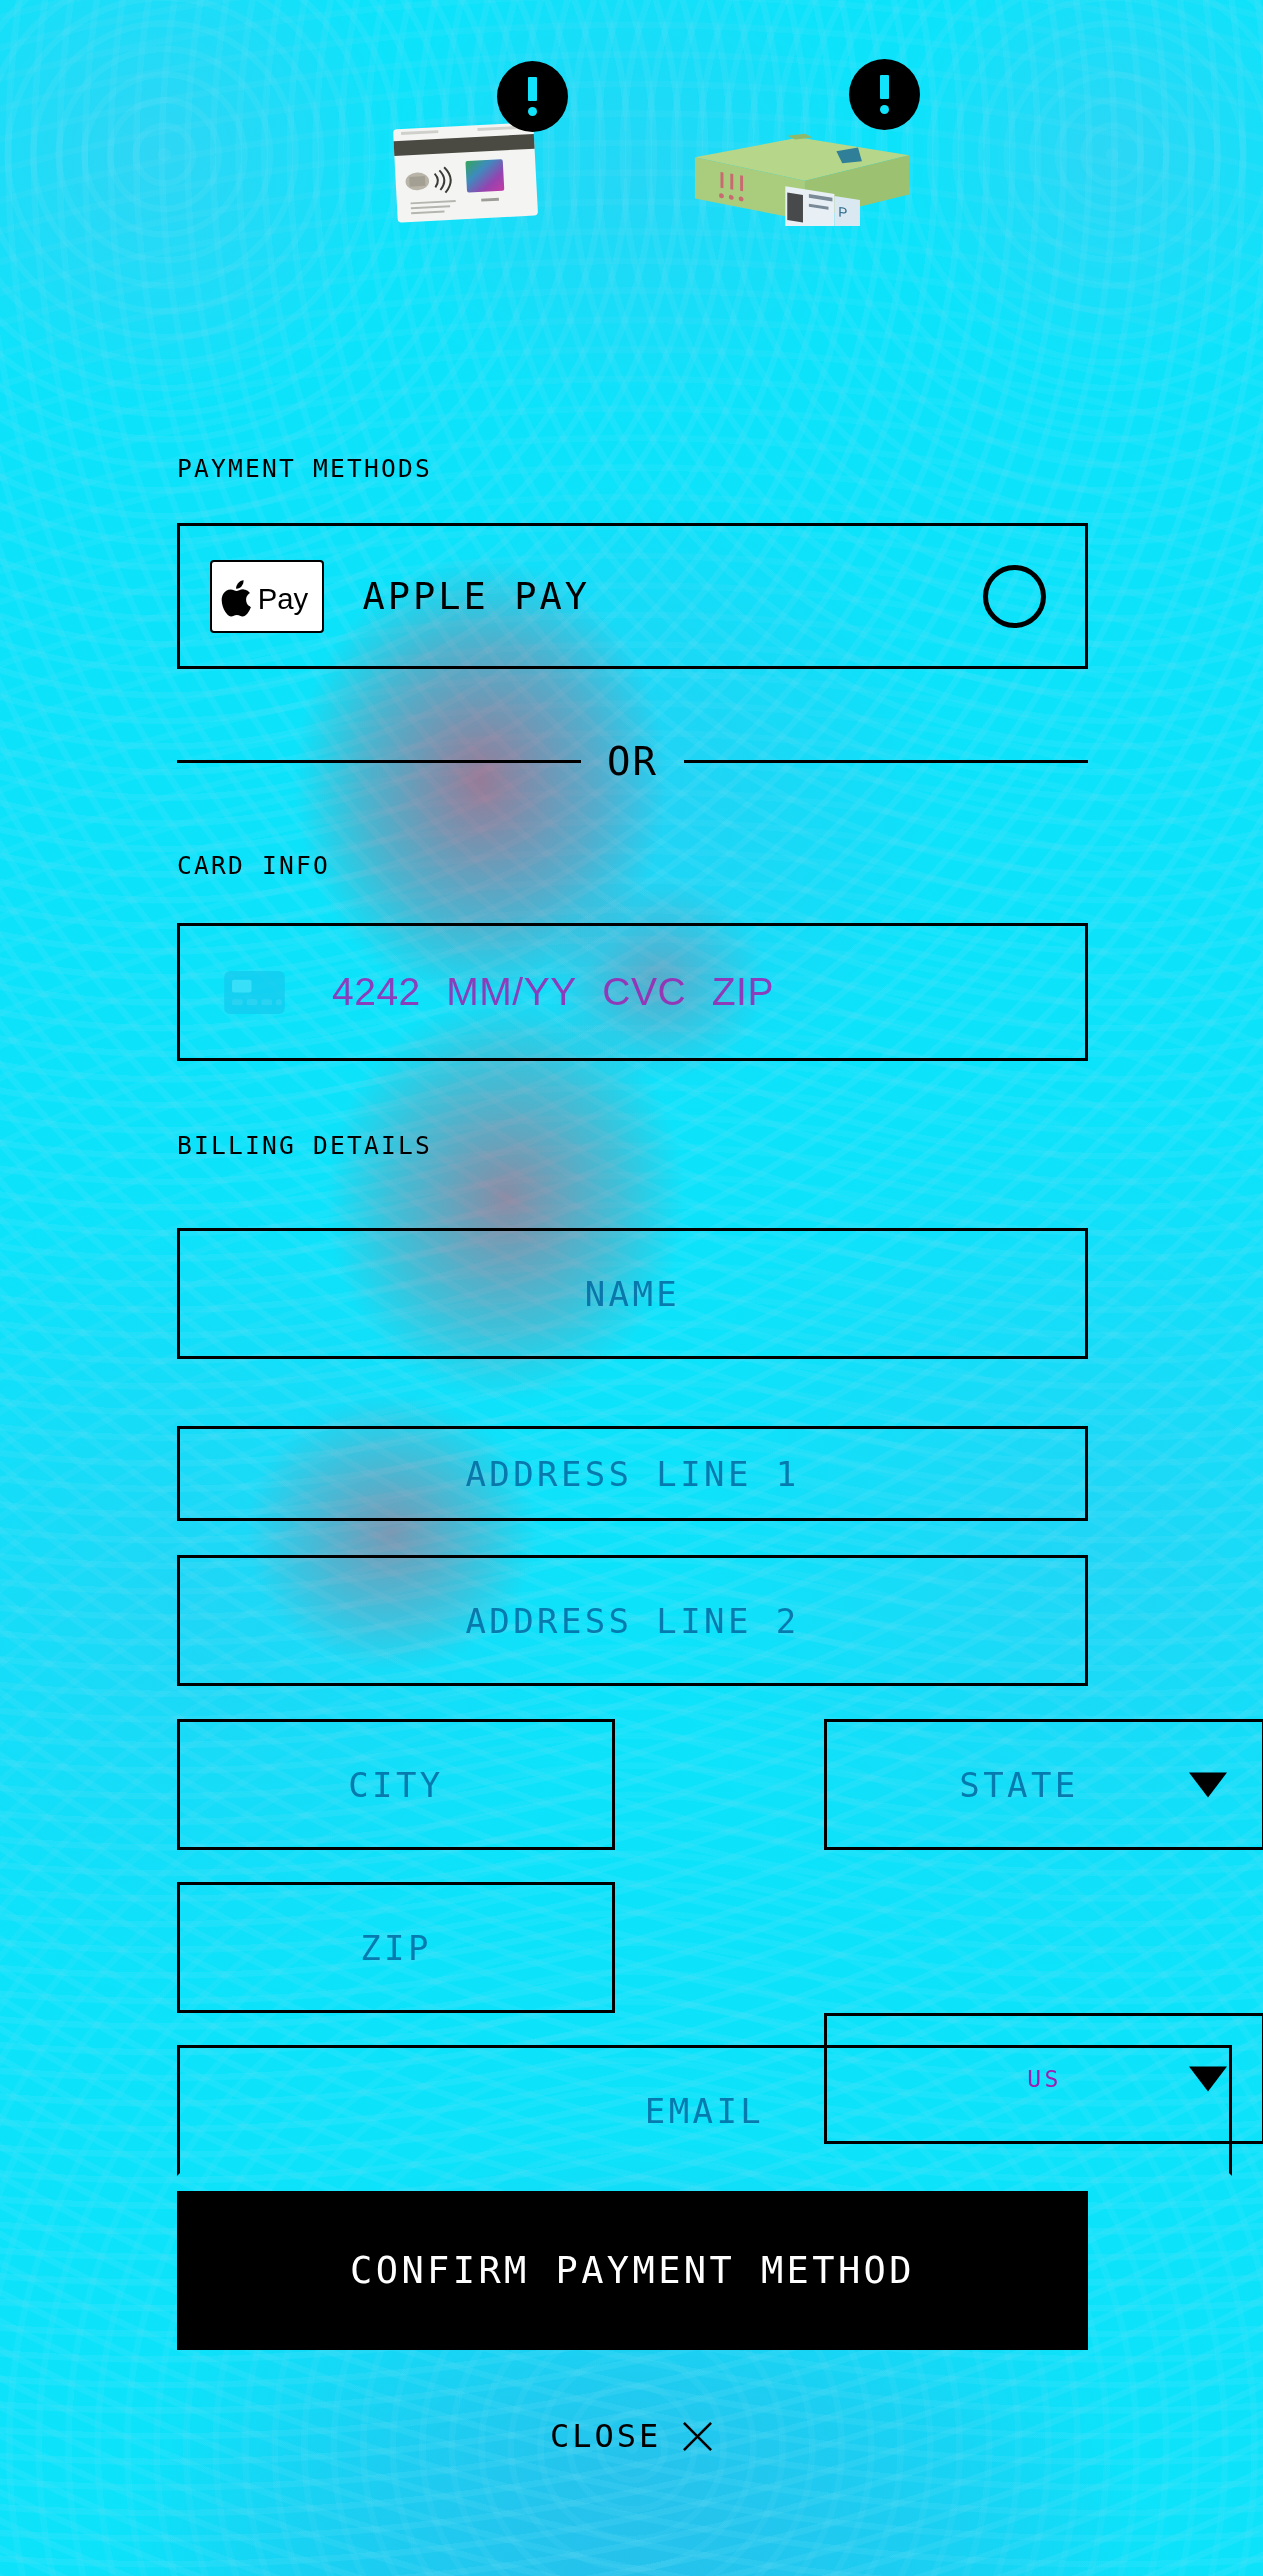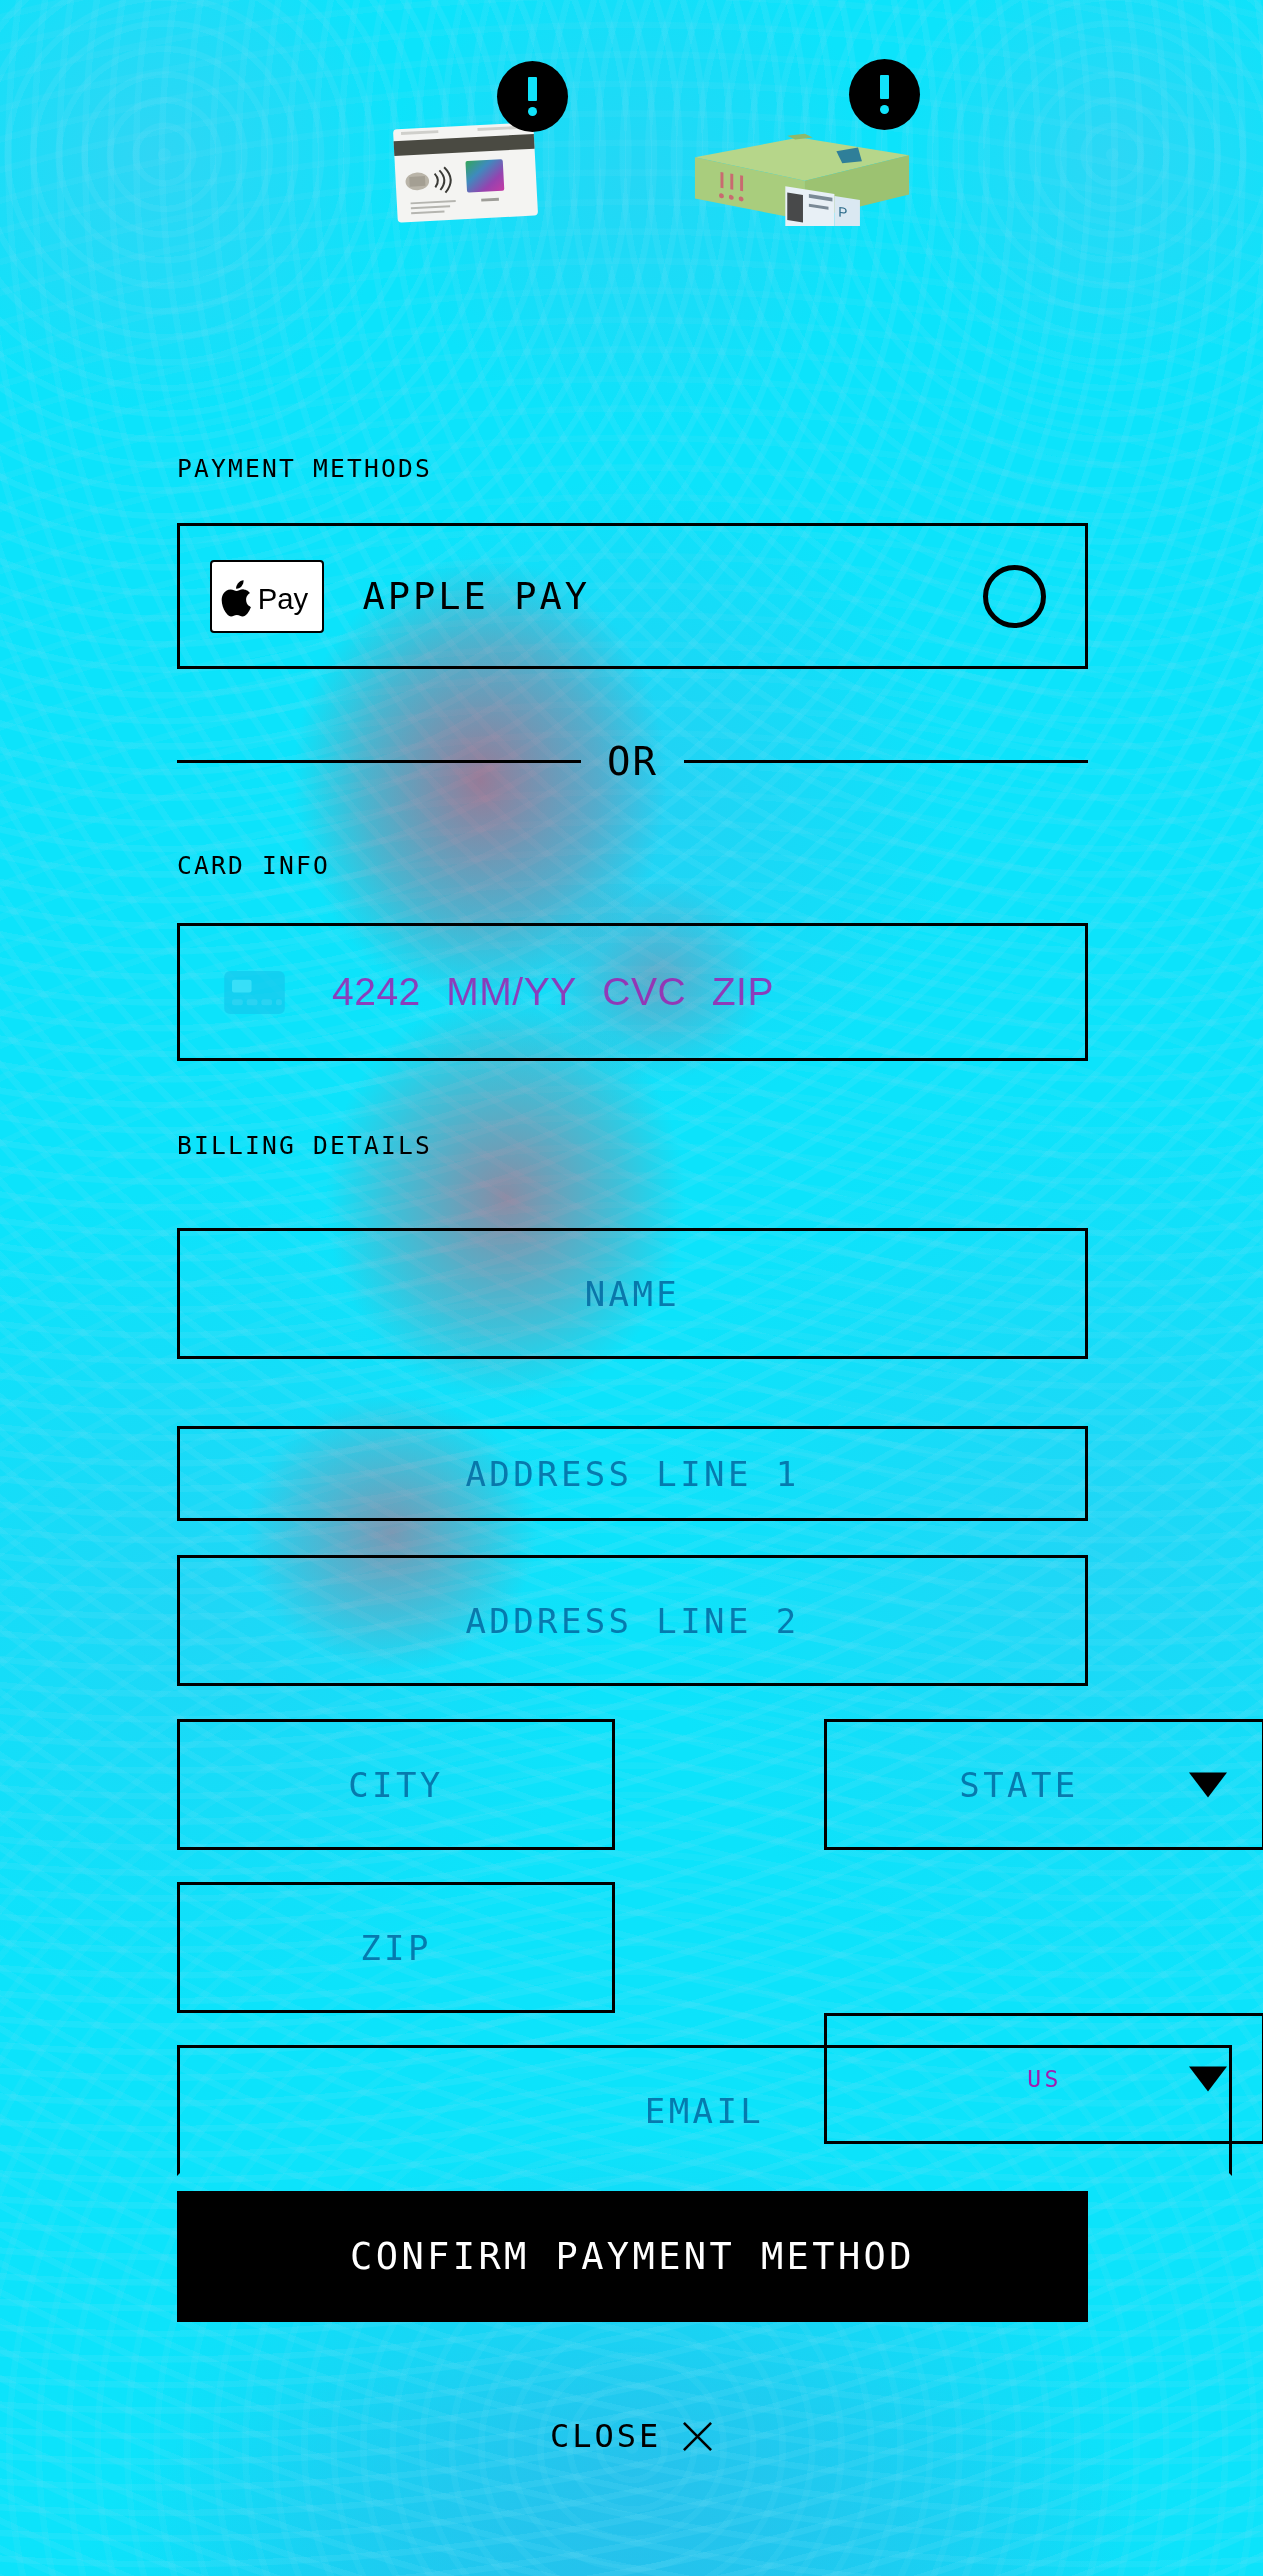--- a/index.html
+++ b/index.html
@@ -237,21 +237,21 @@
     width: 0; height: 0;
     border-left: 19.7px solid transparent;
     border-right: 19.7px solid transparent;
     border-top: 25.6px solid #000;
   }
 
   
   .confirm-btn {
     position: absolute;
     left: 177px; top: 2191px;
-    width: 911px; height: 131px;
+    width: 911px; height: 159px;
     background: #000;
     border: none;
     color: #fff;
     font-family: "DejaVu Sans Mono", "Liberation Mono", monospace;
     font-size: 37px;
     letter-spacing: 3.4px;
     cursor: pointer;
     z-index: 9;
     display: flex;
     align-items: center;

